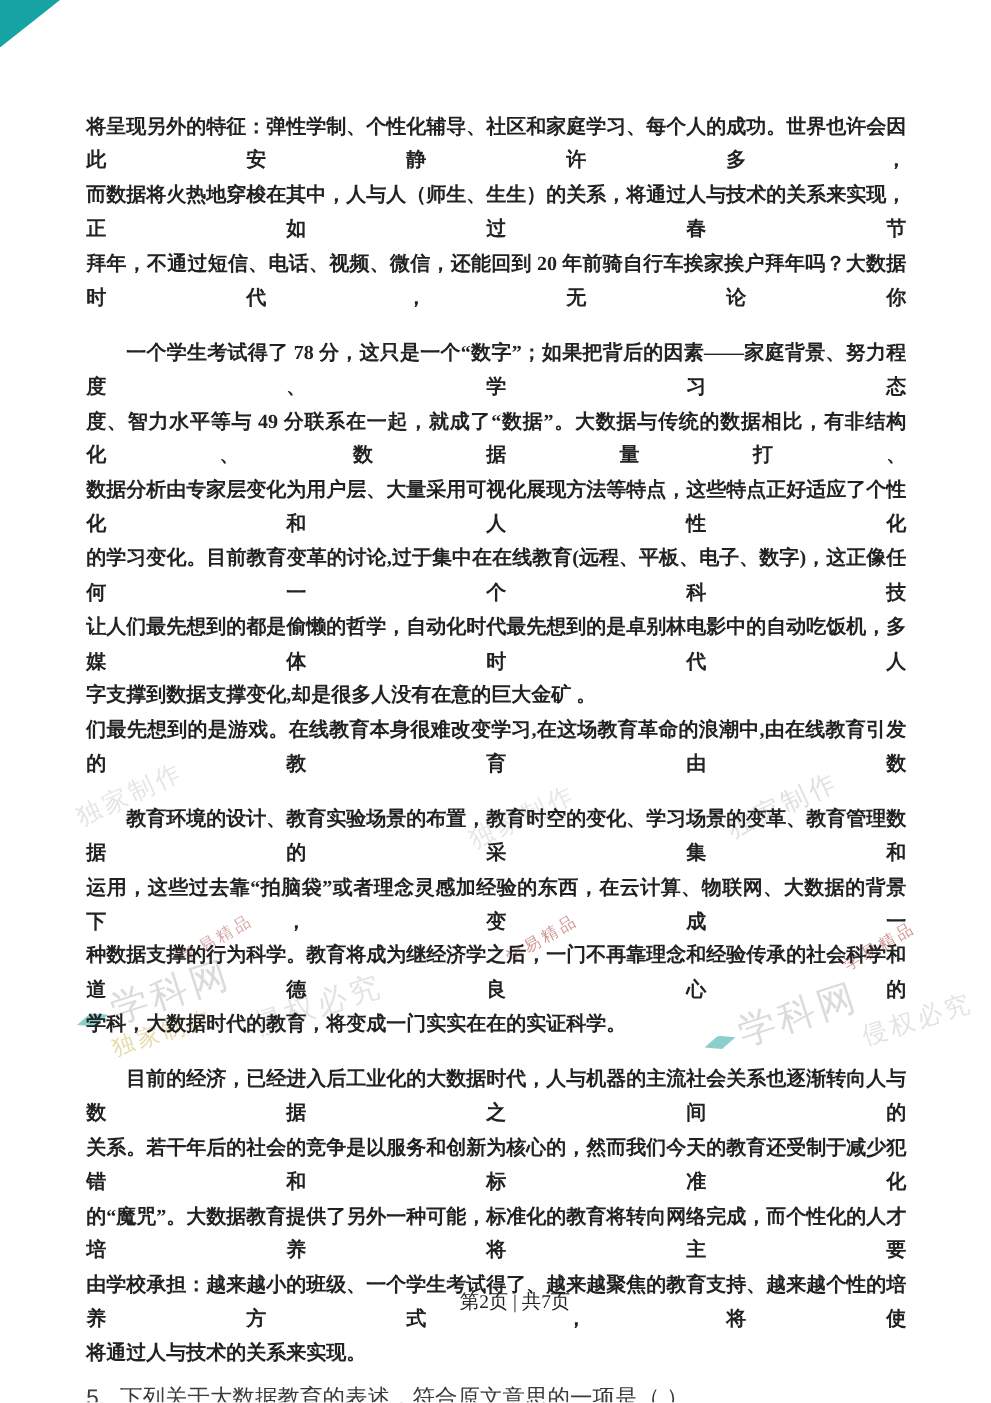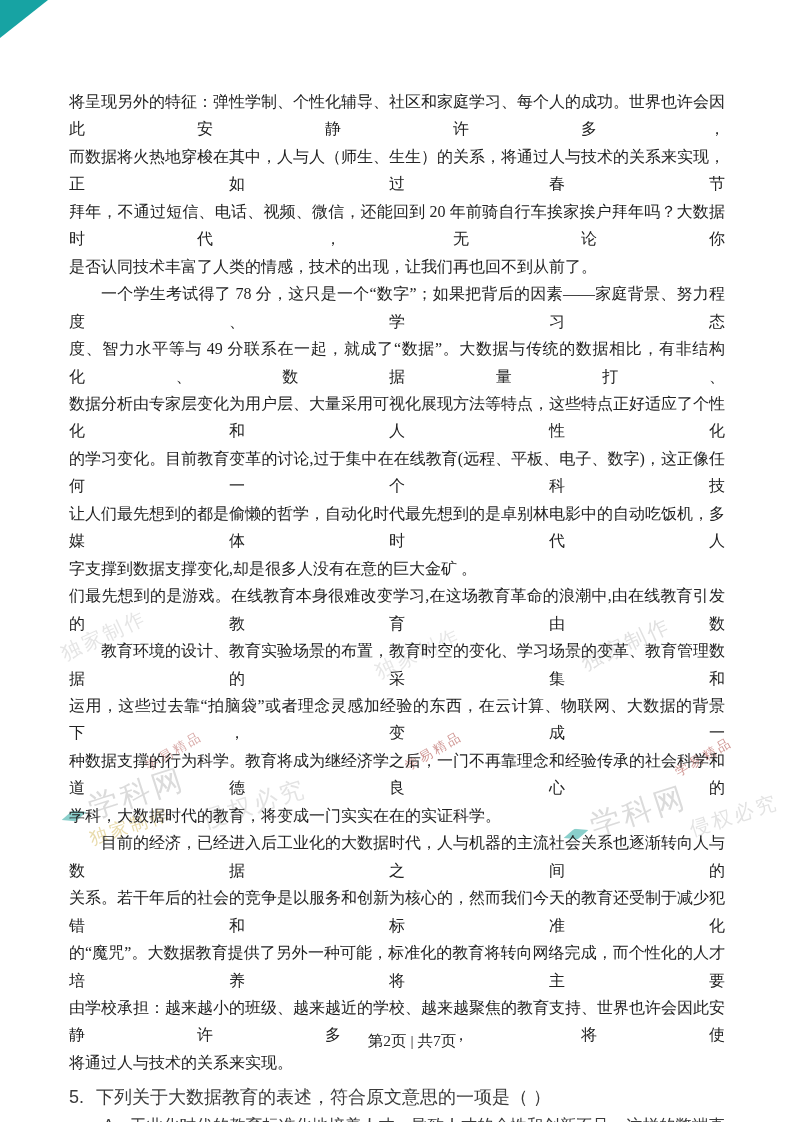--- a/index.html
+++ b/index.html
@@ -2,24 +2,24 @@
 <html><head>
 <meta charset="utf-8">
 <style>
   html,body{margin:0;padding:0;background:#ffffff;}
   .page{position:relative;width:793px;height:1122px;background:#ffffff;overflow:hidden;
         font-family:"Liberation Serif", serif;color:#1c1c1c;}
   .corner{position:absolute;left:0;top:0;width:0;height:0;
           border-top:38px solid #17a3a3;border-right:48px solid transparent;}
   .content{position:absolute;left:69px;top:88px;width:656px;}
   .para{font-size:16px;line-height:27.45px;color:#222;}
-  .para .line{text-align:justify;text-align-last:justify;white-space:nowrap;}
+  .para .line{text-align:justify;text-align-last:justify;white-space:nowrap;font-weight:bold;}
   .para .line{white-space:normal;}
   .para .line.last{text-align-last:left;}
-  .para .line.indent{text-indent:32px;}
+  .para .line.indent{text-indent:32px;margin-top:16px;}
   .questions{margin-top:7px;}
   .question{position:relative;}
   .q-sans{font-family:"Liberation Sans", sans-serif;color:#3a3a3a;}
   .stem{font-size:18px;line-height:28px;}
   .stem .qnum{display:inline-block;min-width:27px;}
   .opt{position:relative;padding-left:61px;font-size:16.5px;line-height:28px;}
   .opt .lbl{position:absolute;left:34px;top:0;}
   .opt .oline{text-align:justify;text-align-last:justify;}
   .footer{position:absolute;left:0;top:1031px;width:772px;text-align:center;
           font-size:15.5px;color:#222;font-family:"Liberation Serif", serif;margin-left:26px;}
@@ -48,42 +48,41 @@
       <span class="wm" style="left: 560px; top: 796px; font-size: 30px; color: rgba(165, 165, 165, 0.4); transform: rotate(-18deg);"><i class="cap"></i>学科网</span>
       <span class="wm" style="left: 688px; top: 802px; font-size: 20px; color: rgba(170, 170, 170, 0.33); transform: rotate(-18deg);">侵权必究</span>
     </div>
 
   <div class="content">
     <div id="body-paragraphs">
         <div class="para">
           <div class="line">将呈现另外的特征：弹性学制、个性化辅导、社区和家庭学习、每个人的成功。世界也许会因此安静许多，</div>
           <div class="line">而数据将火热地穿梭在其中，人与人（师生、生生）的关系，将通过人与技术的关系来实现，正如过春节</div>
           <div class="line">拜年，不通过短信、电话、视频、微信，还能回到 20 年前骑自行车挨家挨户拜年吗？大数据时代，无论你</div>
-          <div class="line last">是否认同技术丰富了人类的情感，技术的出现，让我们再也回不到从前了。</div>
         </div>
         <div class="para">
           <div class="line indent">一个学生考试得了 78 分，这只是一个“数字”；如果把背后的因素——家庭背景、努力程度、学习态</div>
           <div class="line">度、智力水平等与 49 分联系在一起，就成了“数据”。大数据与传统的数据相比，有非结构化、数据量打、</div>
           <div class="line">数据分析由专家层变化为用户层、大量采用可视化展现方法等特点，这些特点正好适应了个性化和人性化</div>
           <div class="line">的学习变化。目前教育变革的讨论,过于集中在在线教育(远程、平板、电子、数字)，这正像任何一个科技</div>
           <div class="line">让人们最先想到的都是偷懒的哲学，自动化时代最先想到的是卓别林电影中的自动吃饭机，多媒体时代人</div>
           <div class="line last">字支撑到数据支撑变化,却是很多人没有在意的巨大金矿 。</div>
           <div class="line">们最先想到的是游戏。在线教育本身很难改变学习,在这场教育革命的浪潮中,由在线教育引发的教育由数</div>
         </div>
         <div class="para">
           <div class="line indent">教育环境的设计、教育实验场景的布置，教育时空的变化、学习场景的变革、教育管理数据的采集和</div>
           <div class="line">运用，这些过去靠“拍脑袋”或者理念灵感加经验的东西，在云计算、物联网、大数据的背景下，变成一</div>
           <div class="line">种数据支撑的行为科学。教育将成为继经济学之后，一门不再靠理念和经验传承的社会科学和道德良心的</div>
           <div class="line last">学科，大数据时代的教育，将变成一门实实在在的实证科学。</div>
         </div>
         <div class="para">
           <div class="line indent">目前的经济，已经进入后工业化的大数据时代，人与机器的主流社会关系也逐渐转向人与数据之间的</div>
           <div class="line">关系。若干年后的社会的竞争是以服务和创新为核心的，然而我们今天的教育还受制于减少犯错和标准化</div>
           <div class="line">的“魔咒”。大数据教育提供了另外一种可能，标准化的教育将转向网络完成，而个性化的人才培养将主要</div>
-          <div class="line">由学校承担：越来越小的班级、越来越近的学校、越来越聚焦的教育支持、世界也许会因此安静许多，将使</div>
+          <div class="line">由学校承担：越来越小的班级、一个学生考试得了、越来越聚焦的教育支持、越来越个性的培养方式，将使</div>
           <div class="line last">将通过人与技术的关系来实现。</div>
         </div>
       </div>
     <div id="questions" class="questions">
         <div class="question q-sans">
           <div class="stem"><span class="qnum">5.</span>下列关于大数据教育的表述，符合原文意思的一项是（    ）</div>
           <div class="opt">
             <span class="lbl">A.</span>
             <div class="oline">工业化时代的教育标准化地培养人才，导致人才的个性和创新不足，这样的弊端直接催生了大数据</div>
           </div>

